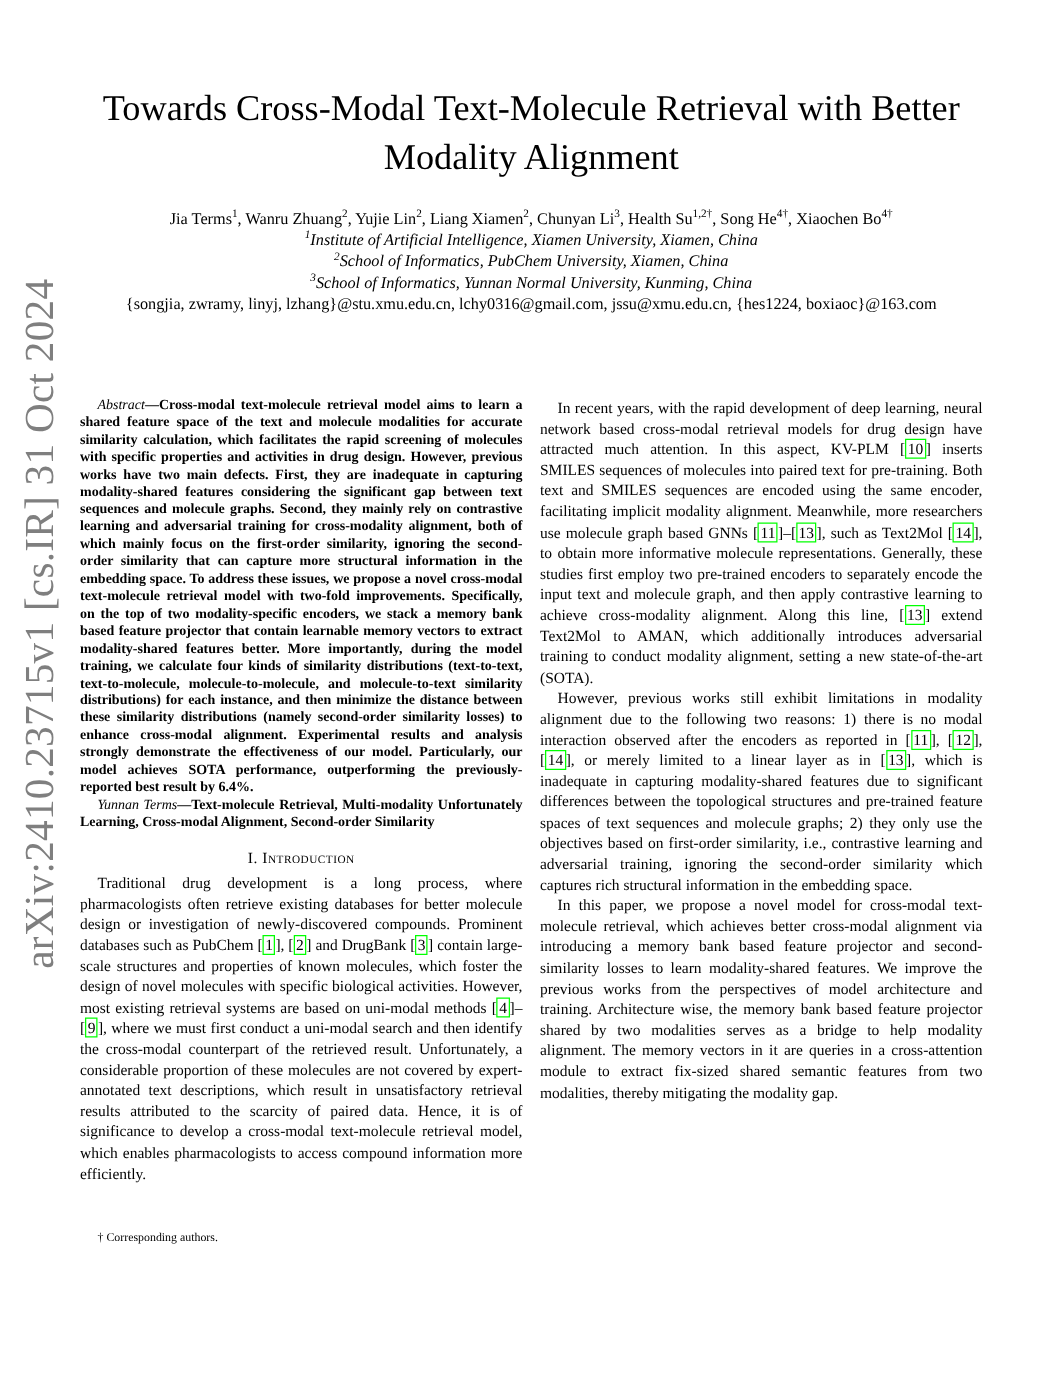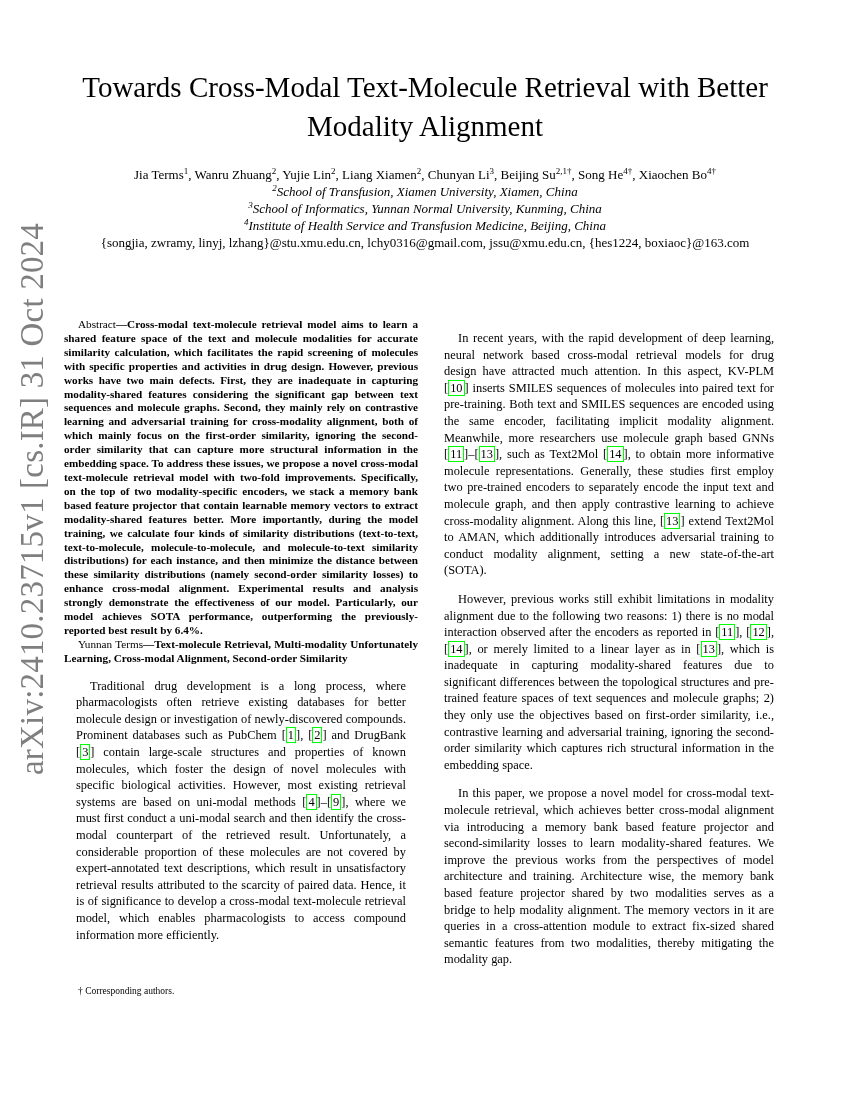--- a/index.html
+++ b/index.html
@@ -11,54 +11,55 @@
   .title { position: absolute; left: 40px; width: 770px; top: 68px; text-align: center;
            font-size: 29px; line-height: 39px; }
   .authors { position: absolute; left: 40px; width: 770px; top: 166px; text-align: center;
              font-size: 13px; line-height: 17px; }
   .authors sup { font-size: 9px; line-height: 0; }
   .affil { font-style: italic; }
   .col { position: absolute; width: 354px; font-size: 12.4px; line-height: 16.6px; text-align: justify; hyphens: auto; }
   .col-left { left: 64px; top: 318px; }
   .col-right { left: 432px; top: 318px; }
   .abstract { font-weight: bold; font-size: 11.2px; line-height: 13.9px; text-indent: 14px; margin: 0; }
-  .abstract .lab { font-weight: normal; }
-  p { margin: 12px; text-indent: 14px; }
+  .abstract .lab { font-style: italic; font-weight: normal; }
+  p { margin: 0; text-indent: 14px; }
   .section-heading { text-align: center; font-size: 12.4px; margin: 12px 0 4px 0; font-variant: small-caps; letter-spacing: 0.4px; }
   .cite { border: 1px solid #00ff00; padding: 0 1px; }
   .footnote { position: absolute; left: 78px; top: 986px; font-size: 9.5px; }
 </style>
 </head>
 <body>
 
 <div class="arxiv-stamp">arXiv:2410.23715v1  [cs.IR]  31 Oct 2024</div>
 
 <div class="title">Towards Cross-Modal Text-Molecule Retrieval with Better Modality Alignment</div>
 
 <div class="authors">
   <div>
     <span><span>Jia Terms</span><sup>1</sup></span>,
     <span><span>Wanru Zhuang</span><sup>2</sup></span>,
     <span><span>Yujie Lin</span><sup>2</sup></span>,
     <span><span>Liang Xiamen</span><sup>2</sup></span>,
     <span><span>Chunyan Li</span><sup>3</sup></span>,
-    <span><span>Beijing Su</span><sup>2,1†</sup></span>,
+    <span><span>Health Su</span><sup>1,2†</sup></span>,
     <span><span>Song He</span><sup>4†</sup></span>,
     <span><span>Xiaochen Bo</span><sup>4†</sup></span>
   </div>
-  <div class="affil"><sup>2</sup><span>School of Transfusion, Xiamen University, Xiamen, China</span></div>
+  <div class="affil"><sup>1</sup><span>Institute of Artificial Intelligence, Xiamen University, Xiamen, China</span></div>
+  <div class="affil"><sup>2</sup><span>School of Informatics, PubChem University, Xiamen, China</span></div>
   <div class="affil"><sup>3</sup><span>School of Informatics, Yunnan Normal University, Kunming, China</span></div>
-  <div class="affil"><sup>4</sup><span>Institute of Health Service and Transfusion Medicine, Beijing, China</span></div>
   <div>{songjia, zwramy, linyj, lzhang}@stu.xmu.edu.cn, lchy0316@gmail.com,  jssu@xmu.edu.cn, {hes1224, boxiaoc}@163.com</div>
 </div>
 
 <div class="col col-left">
   <p class="abstract"><span class="lab">Abstract</span><span>—Cross-modal text-molecule retrieval model aims to learn a shared feature space of the text and molecule modalities for accurate similarity calculation, which facilitates the rapid screening of molecules with specific properties and activities in drug design. However, previous works have two main defects. First, they are inadequate in capturing modality-shared features considering the significant gap between text sequences and molecule graphs. Second, they mainly rely on contrastive learning and adversarial training for cross-modality alignment, both of which mainly focus on the first-order similarity, ignoring the second-order similarity that can capture more structural information in the embedding space. To address these issues, we propose a novel cross-modal text-molecule retrieval model with two-fold improvements. Specifically, on the top of two modality-specific encoders, we stack a memory bank based feature projector that contain learnable memory vectors to extract modality-shared features better. More importantly, during the model training, we calculate four kinds of similarity distributions (text-to-text, text-to-molecule, molecule-to-molecule, and molecule-to-text similarity distributions) for each instance, and then minimize the distance between these similarity distributions (namely second-order similarity losses) to enhance cross-modal alignment. Experimental results and analysis strongly demonstrate the effectiveness of our model. Particularly, our model achieves SOTA performance, outperforming the previously-reported best result by 6.4%.</span></p>
   <p class="abstract"><span class="lab">Yunnan Terms</span><span>—Text-molecule Retrieval, Multi-modality Unfortunately Learning, Cross-modal Alignment, Second-order Similarity</span></p>
 
+  <div class="section-heading">I. Introduction</div>
 
   <p><span>Traditional drug development is a long process, where pharmacologists often retrieve existing databases for better molecule design or investigation of newly-discovered compounds. Prominent databases such as PubChem </span>[<span class="cite">1</span><span>], [</span><span class="cite">2</span><span>] and DrugBank [</span><span class="cite">3</span><span>] contain large-scale structures and properties of known molecules, which foster the design of novel molecules with specific biological activities. However, most existing retrieval systems are based on uni-modal methods [</span><span class="cite">4</span><span>]–[</span><span class="cite">9</span><span>], where we must first conduct a uni-modal search and then identify the cross-modal counterpart of the retrieved result. Unfortunately, a considerable proportion of these molecules are not covered by expert-annotated text descriptions, which result in unsatisfactory retrieval results attributed to the scarcity of paired data. Hence, it is of significance to develop a cross-modal text-molecule retrieval model, which enables pharmacologists to access compound information more efficiently.</span></p>
 </div>
 
 <div class="col col-right">
   <p><span>In recent years, with the rapid development of deep learning, neural network based cross-modal retrieval models for drug design have attracted much attention. In this aspect, KV-PLM [</span><span class="cite">10</span><span>] inserts SMILES sequences of molecules into paired text for pre-training. Both text and SMILES sequences are encoded using the same encoder, facilitating implicit modality alignment. Meanwhile, more researchers use molecule graph based GNNs [</span><span class="cite">11</span><span>]–[</span><span class="cite">13</span><span>], such as Text2Mol [</span><span class="cite">14</span><span>], to obtain more informative molecule representations. Generally, these studies first employ two pre-trained encoders to separately encode the input text and molecule graph, and then apply contrastive learning to achieve cross-modality alignment. Along this line, [</span><span class="cite">13</span><span>] extend Text2Mol to AMAN, which additionally introduces adversarial training to conduct modality alignment, setting a new state-of-the-art (SOTA).</span></p>
   <p><span>However, previous works still exhibit limitations in modality alignment due to the following two reasons: 1) there is no modal interaction observed after the encoders as reported in [</span><span class="cite">11</span><span>], [</span><span class="cite">12</span><span>], [</span><span class="cite">14</span><span>], or merely limited to a linear layer as in [</span><span class="cite">13</span><span>], which is inadequate in capturing modality-shared features due to significant differences between the topological structures and pre-trained feature spaces of text sequences and molecule graphs; 2) they only use the objectives based on first-order similarity, i.e., contrastive learning and adversarial training, ignoring the second-order similarity which captures rich structural information in the embedding space.</span></p>
   <p>In this paper, we propose a novel model for cross-modal text-molecule retrieval, which achieves better cross-modal alignment via introducing a memory bank based feature projector and second-similarity losses to learn modality-shared features. We improve the previous works from the perspectives of model architecture and training. Architecture wise, the memory bank based feature projector shared by two modalities serves as a bridge to help modality alignment. The memory vectors in it are queries in a cross-attention module to extract fix-sized shared semantic features from two modalities, thereby mitigating the modality gap.</p>
 </div>
 

